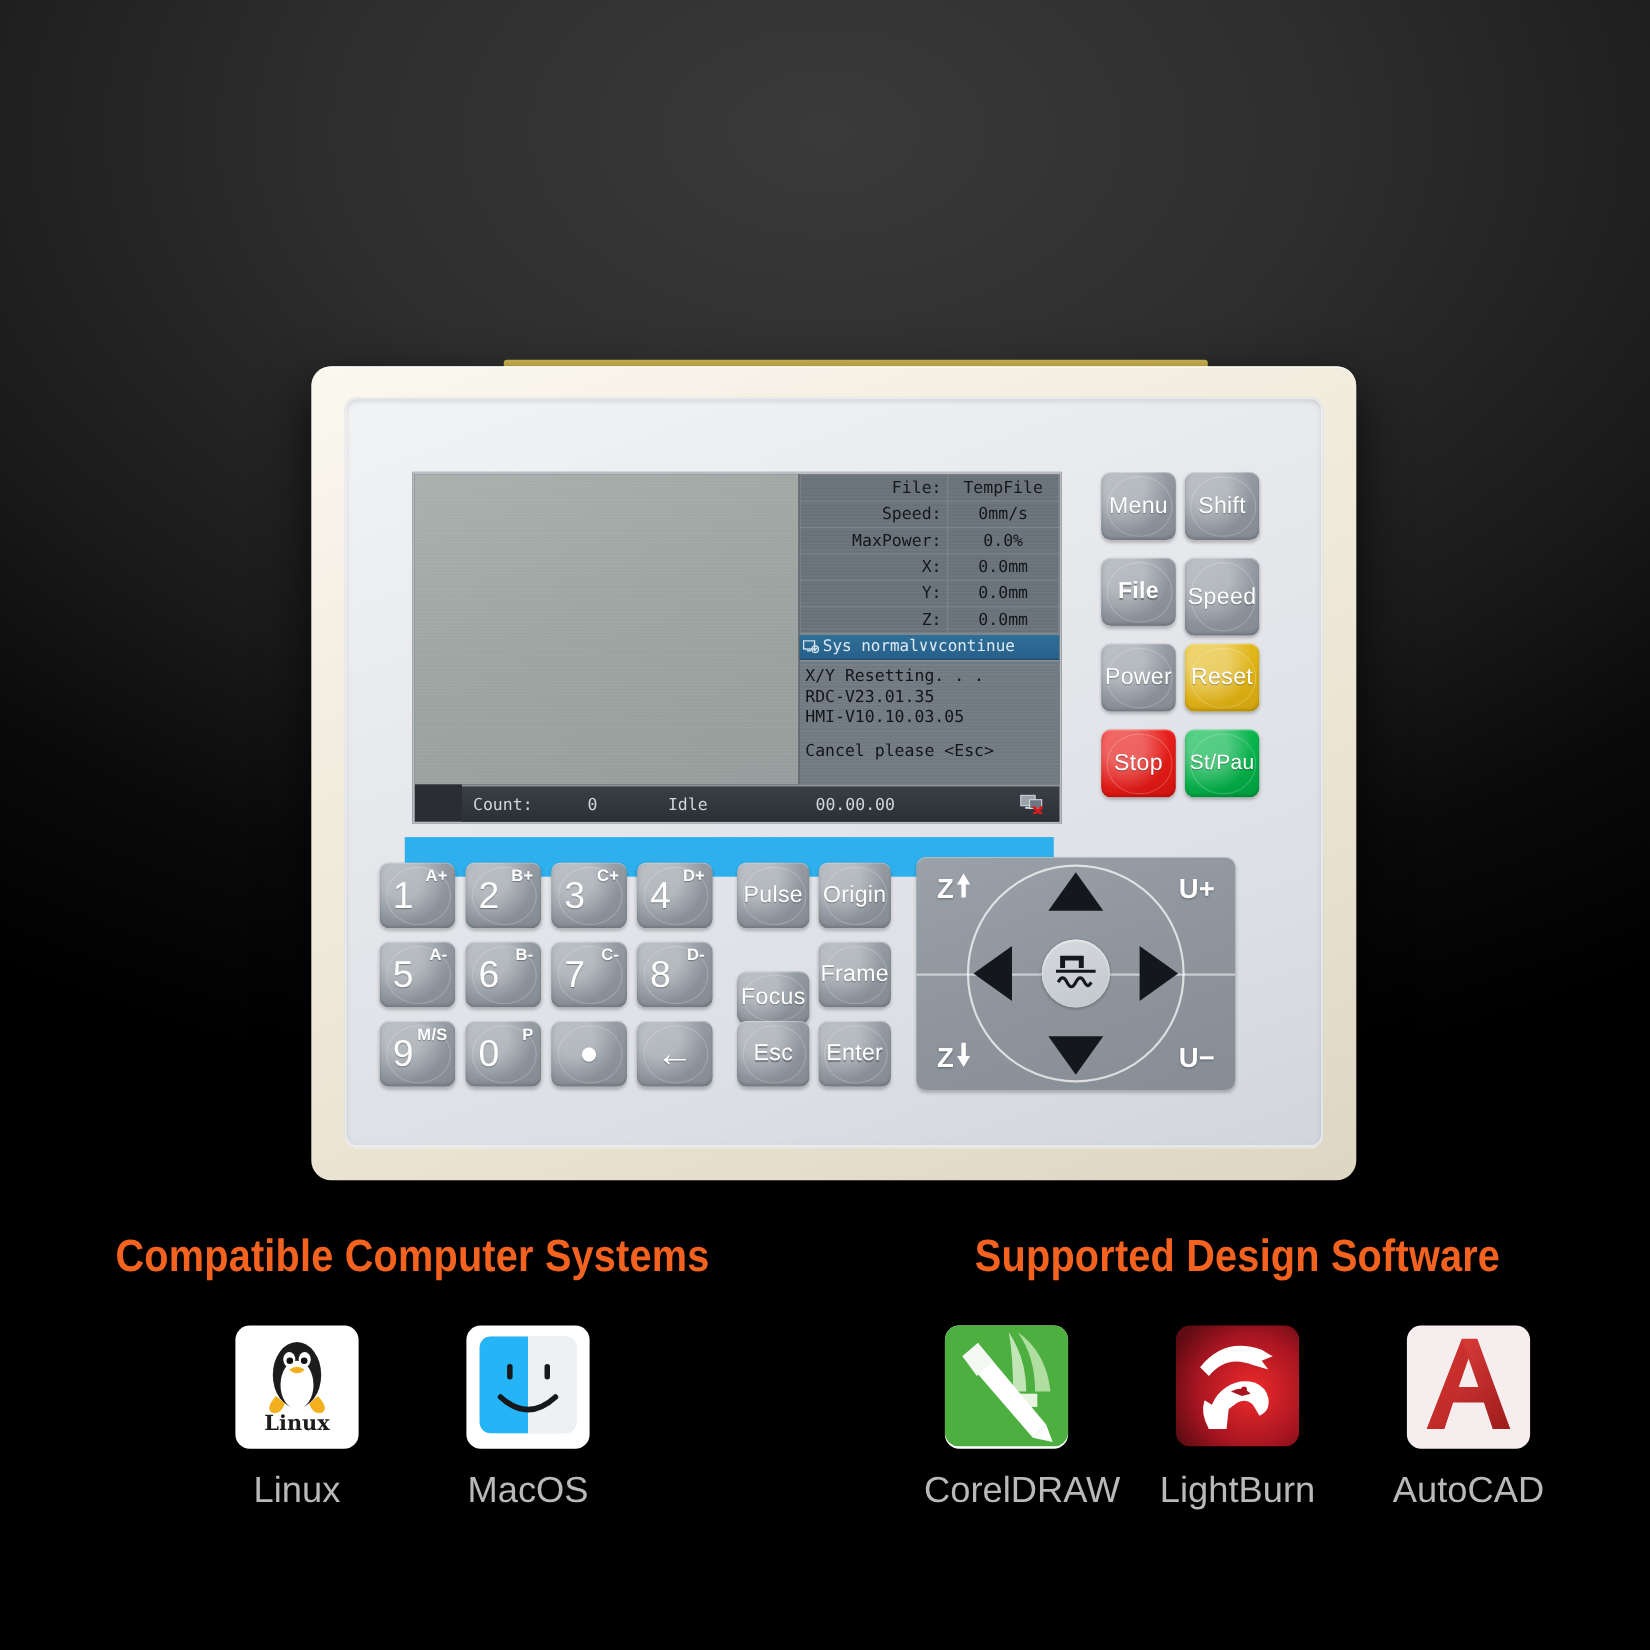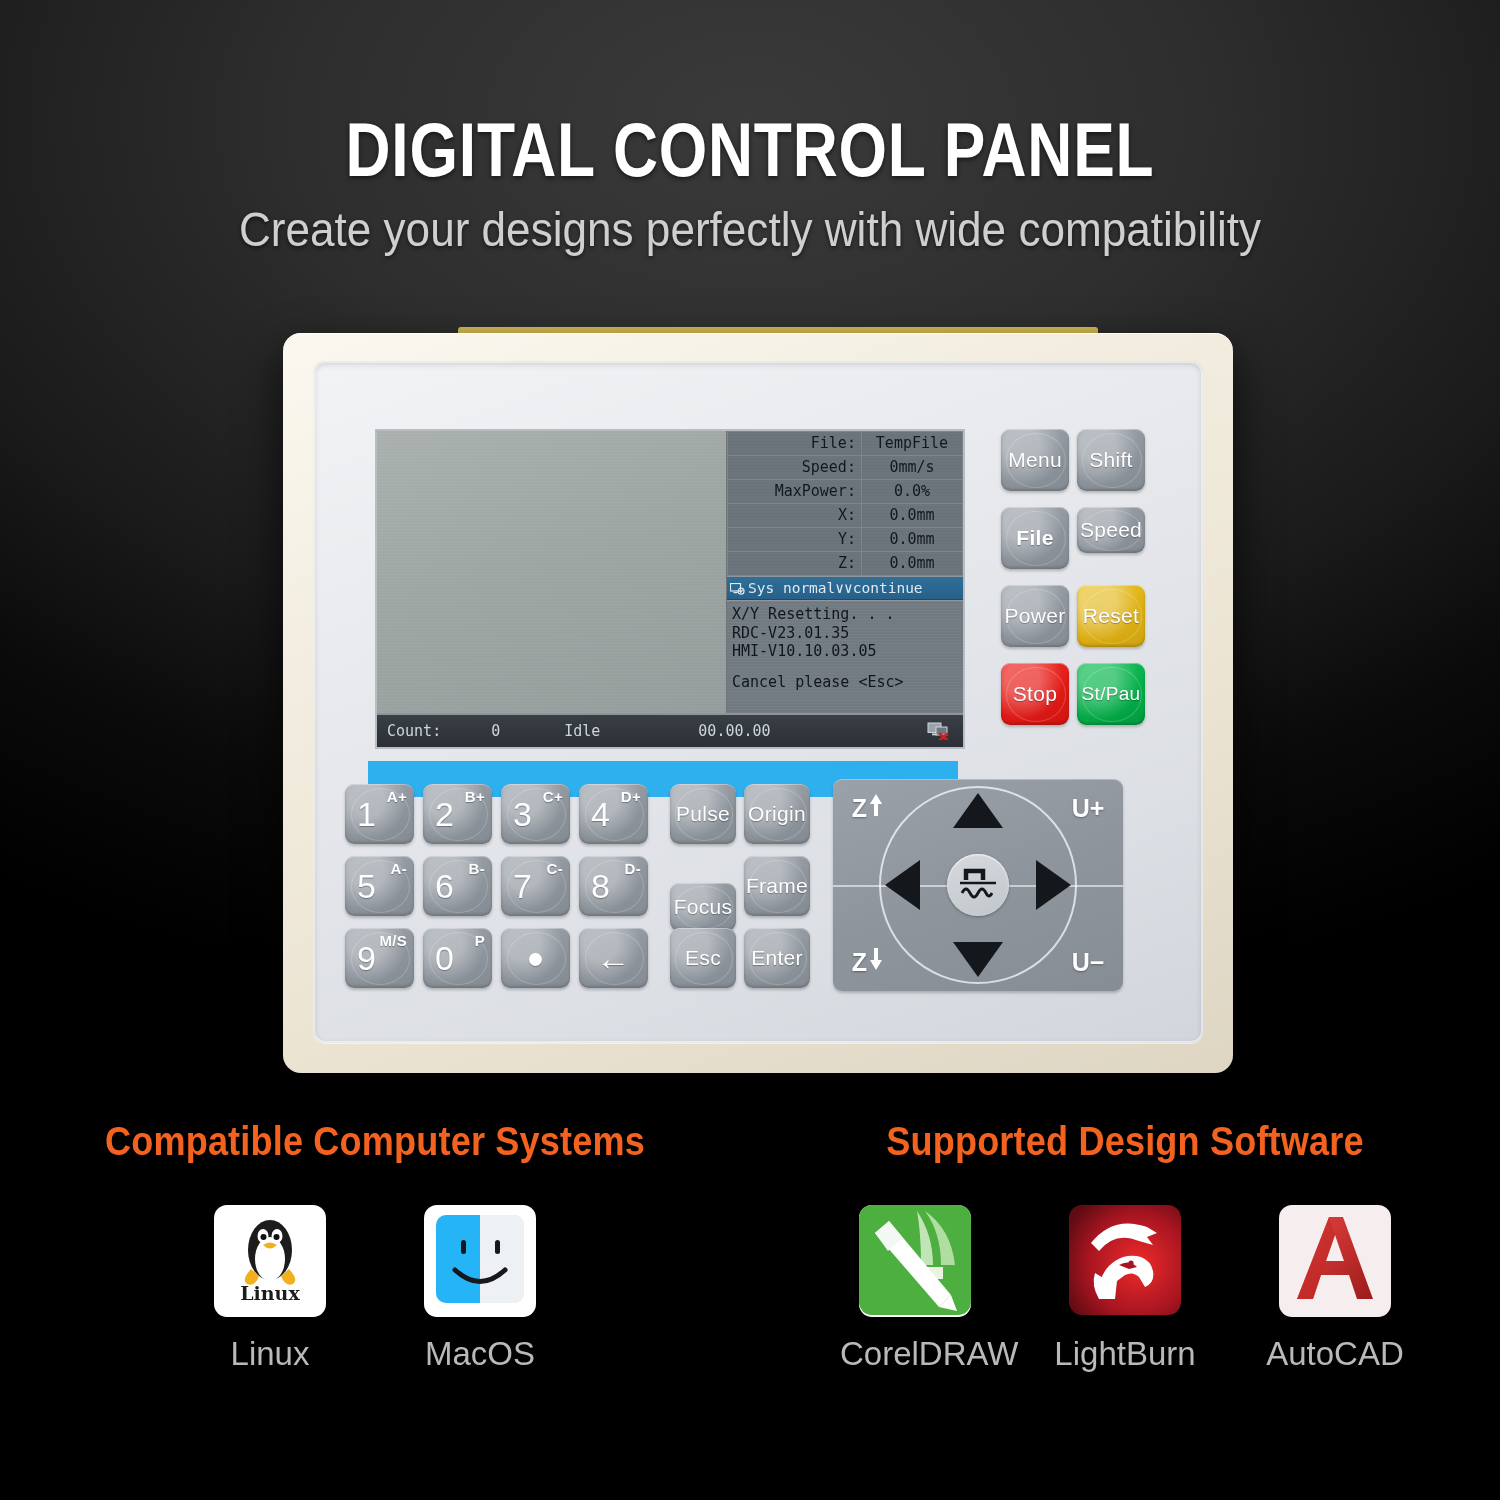--- a/index.html
+++ b/index.html
@@ -161,20 +161,21 @@
   .lcd-bottom {
     height: 34px;
     background: linear-gradient(180deg,#3a3f46,#2b3036);
     border-top: 2px solid #8d949a;
     display: flex;
     align-items: center;
     color: #cfd6dc;
     font-size: 15px;
     position: relative;
     padding: 0 10px;
+    margin-left: 43px;
   }
   .lb-count { margin-right: 50px; }
   .lb-zero  { margin-right: 64px; }
   .lb-idle  { margin-right: 98px; }
   .disconnect-icon {
     position: absolute; right: 14px; top: 50%; transform: translateY(-50%);
     width: 22px; height: 18px;
   }
 
   
@@ -317,24 +318,20 @@
     font-size: 33px;
     color: #b9b9b9;
     white-space: nowrap;
   }
 </style>
 </head>
 <body>
 
 <div class="page">
 
-  <div class="header">
-    <div class="title">DIGITAL CONTROL PANEL</div>
-    <div class="subtitle">Create your designs perfectly with wide compatibility</div>
-  </div>
 
   <div class="device-wrap">
     <div class="gold-strip"></div>
     <div class="outer-bezel"></div>
 
     <div class="inner-face">
 
       <div class="lcd">
         <div class="lcd-body">
           <div class="lcd-canvas"></div>
@@ -410,21 +407,21 @@
 
       <div class="key" style="left:688px; top:68px; width:68px; height:62px;">
         <span>Menu</span>
       </div>
       <div class="key" style="left:764px; top:68px; width:68px; height:62px;">
         <span>Shift</span>
       </div>
       <div class="key" style="left:688px; top:146px; width:68px; height:62px;font-weight:bold;">
         <span>File</span>
       </div>
-      <div class="key" style="left:764px; top:146px; width:68px; height:46px;">
+      <div class="key" style="left:764px; top:146px; width:68px; height:71px;">
         <span>Speed</span>
       </div>
       <div class="key" style="left:688px; top:224px; width:68px; height:62px;">
         <span>Power</span>
       </div>
       <div class="key yellow" style="left:764px; top:224px; width:68px; height:62px;">
         <span>Reset</span>
       </div>
       <div class="key red" style="left:688px; top:302px; width:68px; height:62px;">
         <span>Stop</span>

